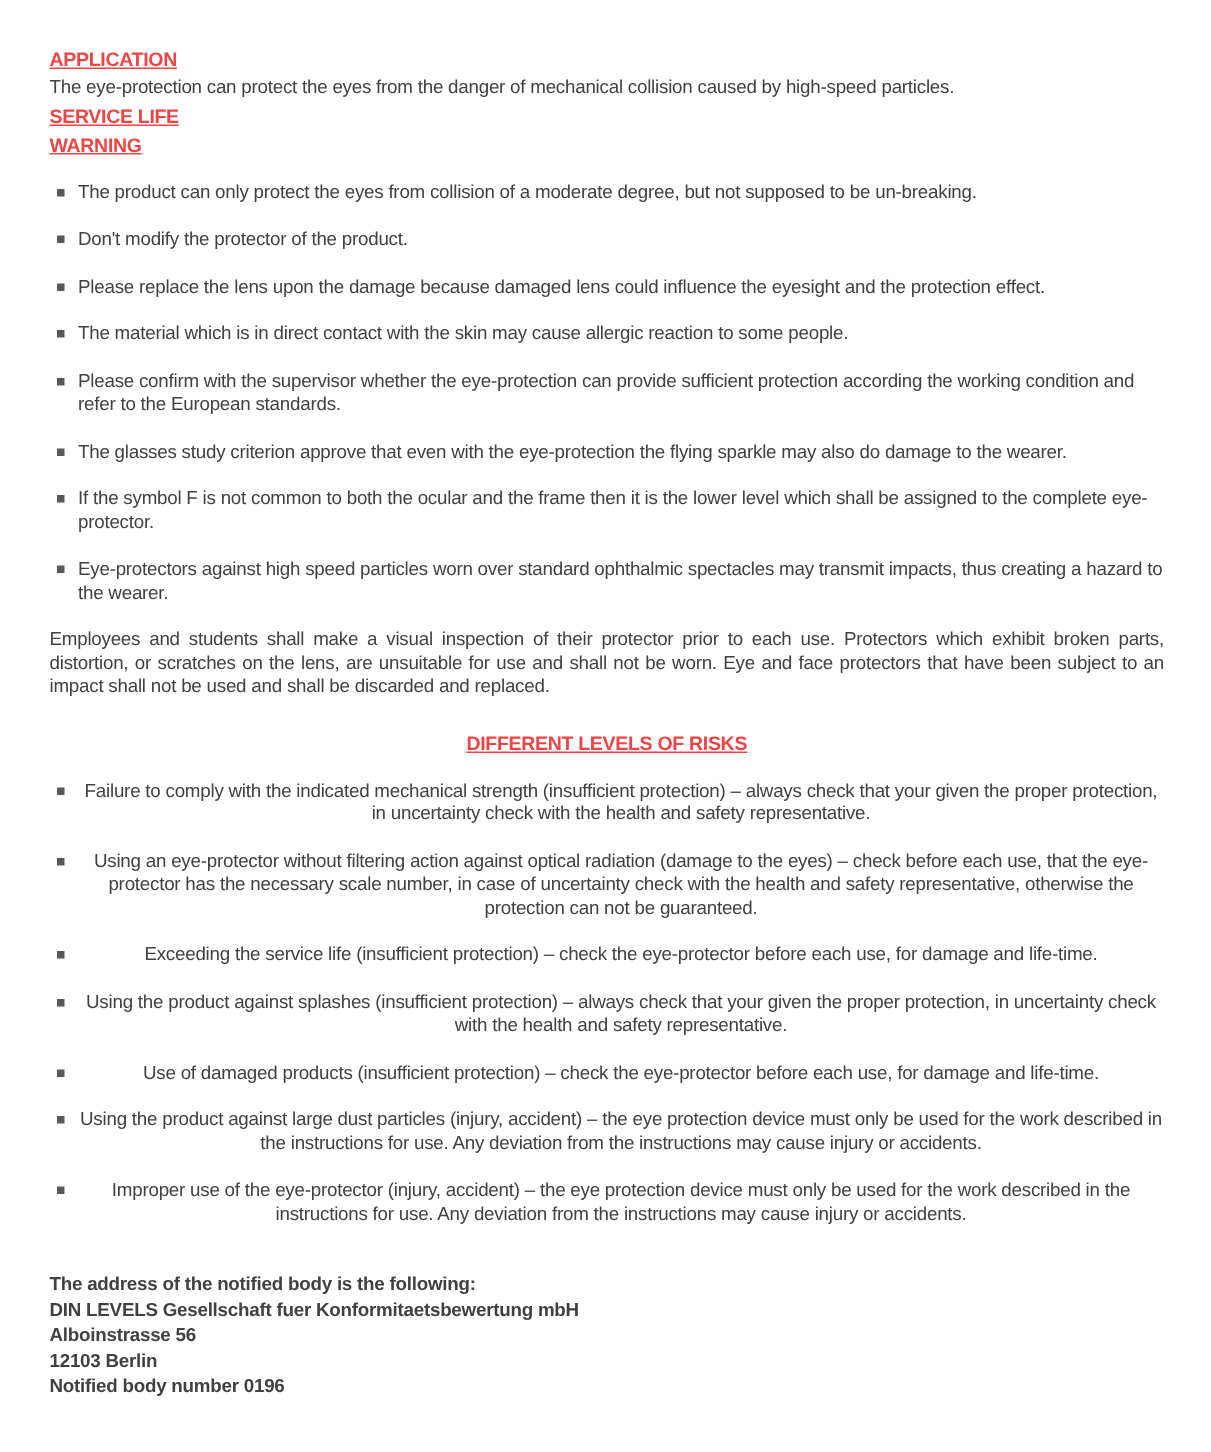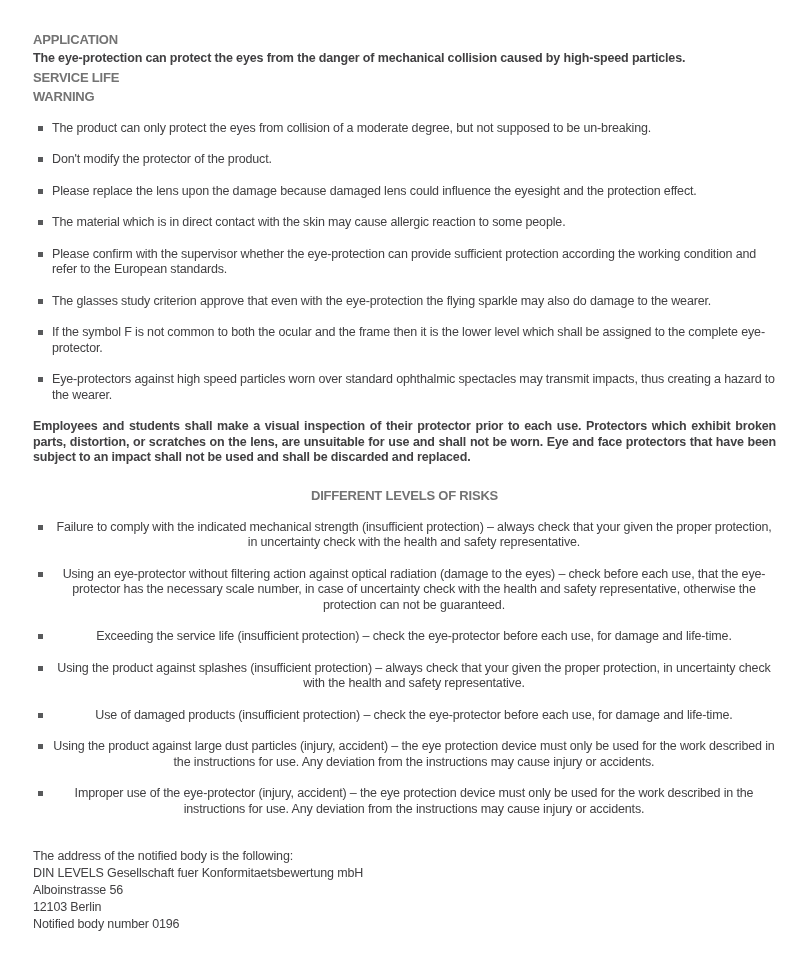--- a/index.html
+++ b/index.html
@@ -19,27 +19,27 @@
     padding: 29px 31px 0 33px;
     color: #414042;
     font-size: 12.5px;
     line-height: 15.5px;
     letter-spacing: -0.15px;
   }
   h2.sec-heading {
     font-size: 13px;
     line-height: 16px;
     font-weight: bold;
-    color: #737373;
+    color: #ef4444;
     letter-spacing: -0.2px;
     margin: 3px 0 3px 0;
+    text-decoration: underline;
   }
   p.body-text {
     margin: 0 0 2px 0;
-    font-weight: bold;
   }
   ul.bullet-list {
     list-style: none;
     margin: 1px 0 0 0;
     padding: 0;
   }
   ul.bullet-list li {
     position: relative;
     padding-left: 19px;
     margin: 16px 0 1px 0;
@@ -52,21 +52,21 @@
     width: 5px;
     height: 5px;
     background: #58595b;
   }
   p.note-justified {
     margin: 16px 0 0 0;
     text-align: justify;
   }
   .risks-block { margin-top: 22px; text-align: center; }
   .certificate-block { margin-top: 31px; }
-  .certificate-block .cert-lines { margin-top: 3px; }
+  .certificate-block .cert-lines { margin-top: 3px; font-weight: bold; }
   .cert-line {
     line-height: 17px;
   }
 </style>
 </head>
 <body>
 
 <main class="page">
 
   <section>

